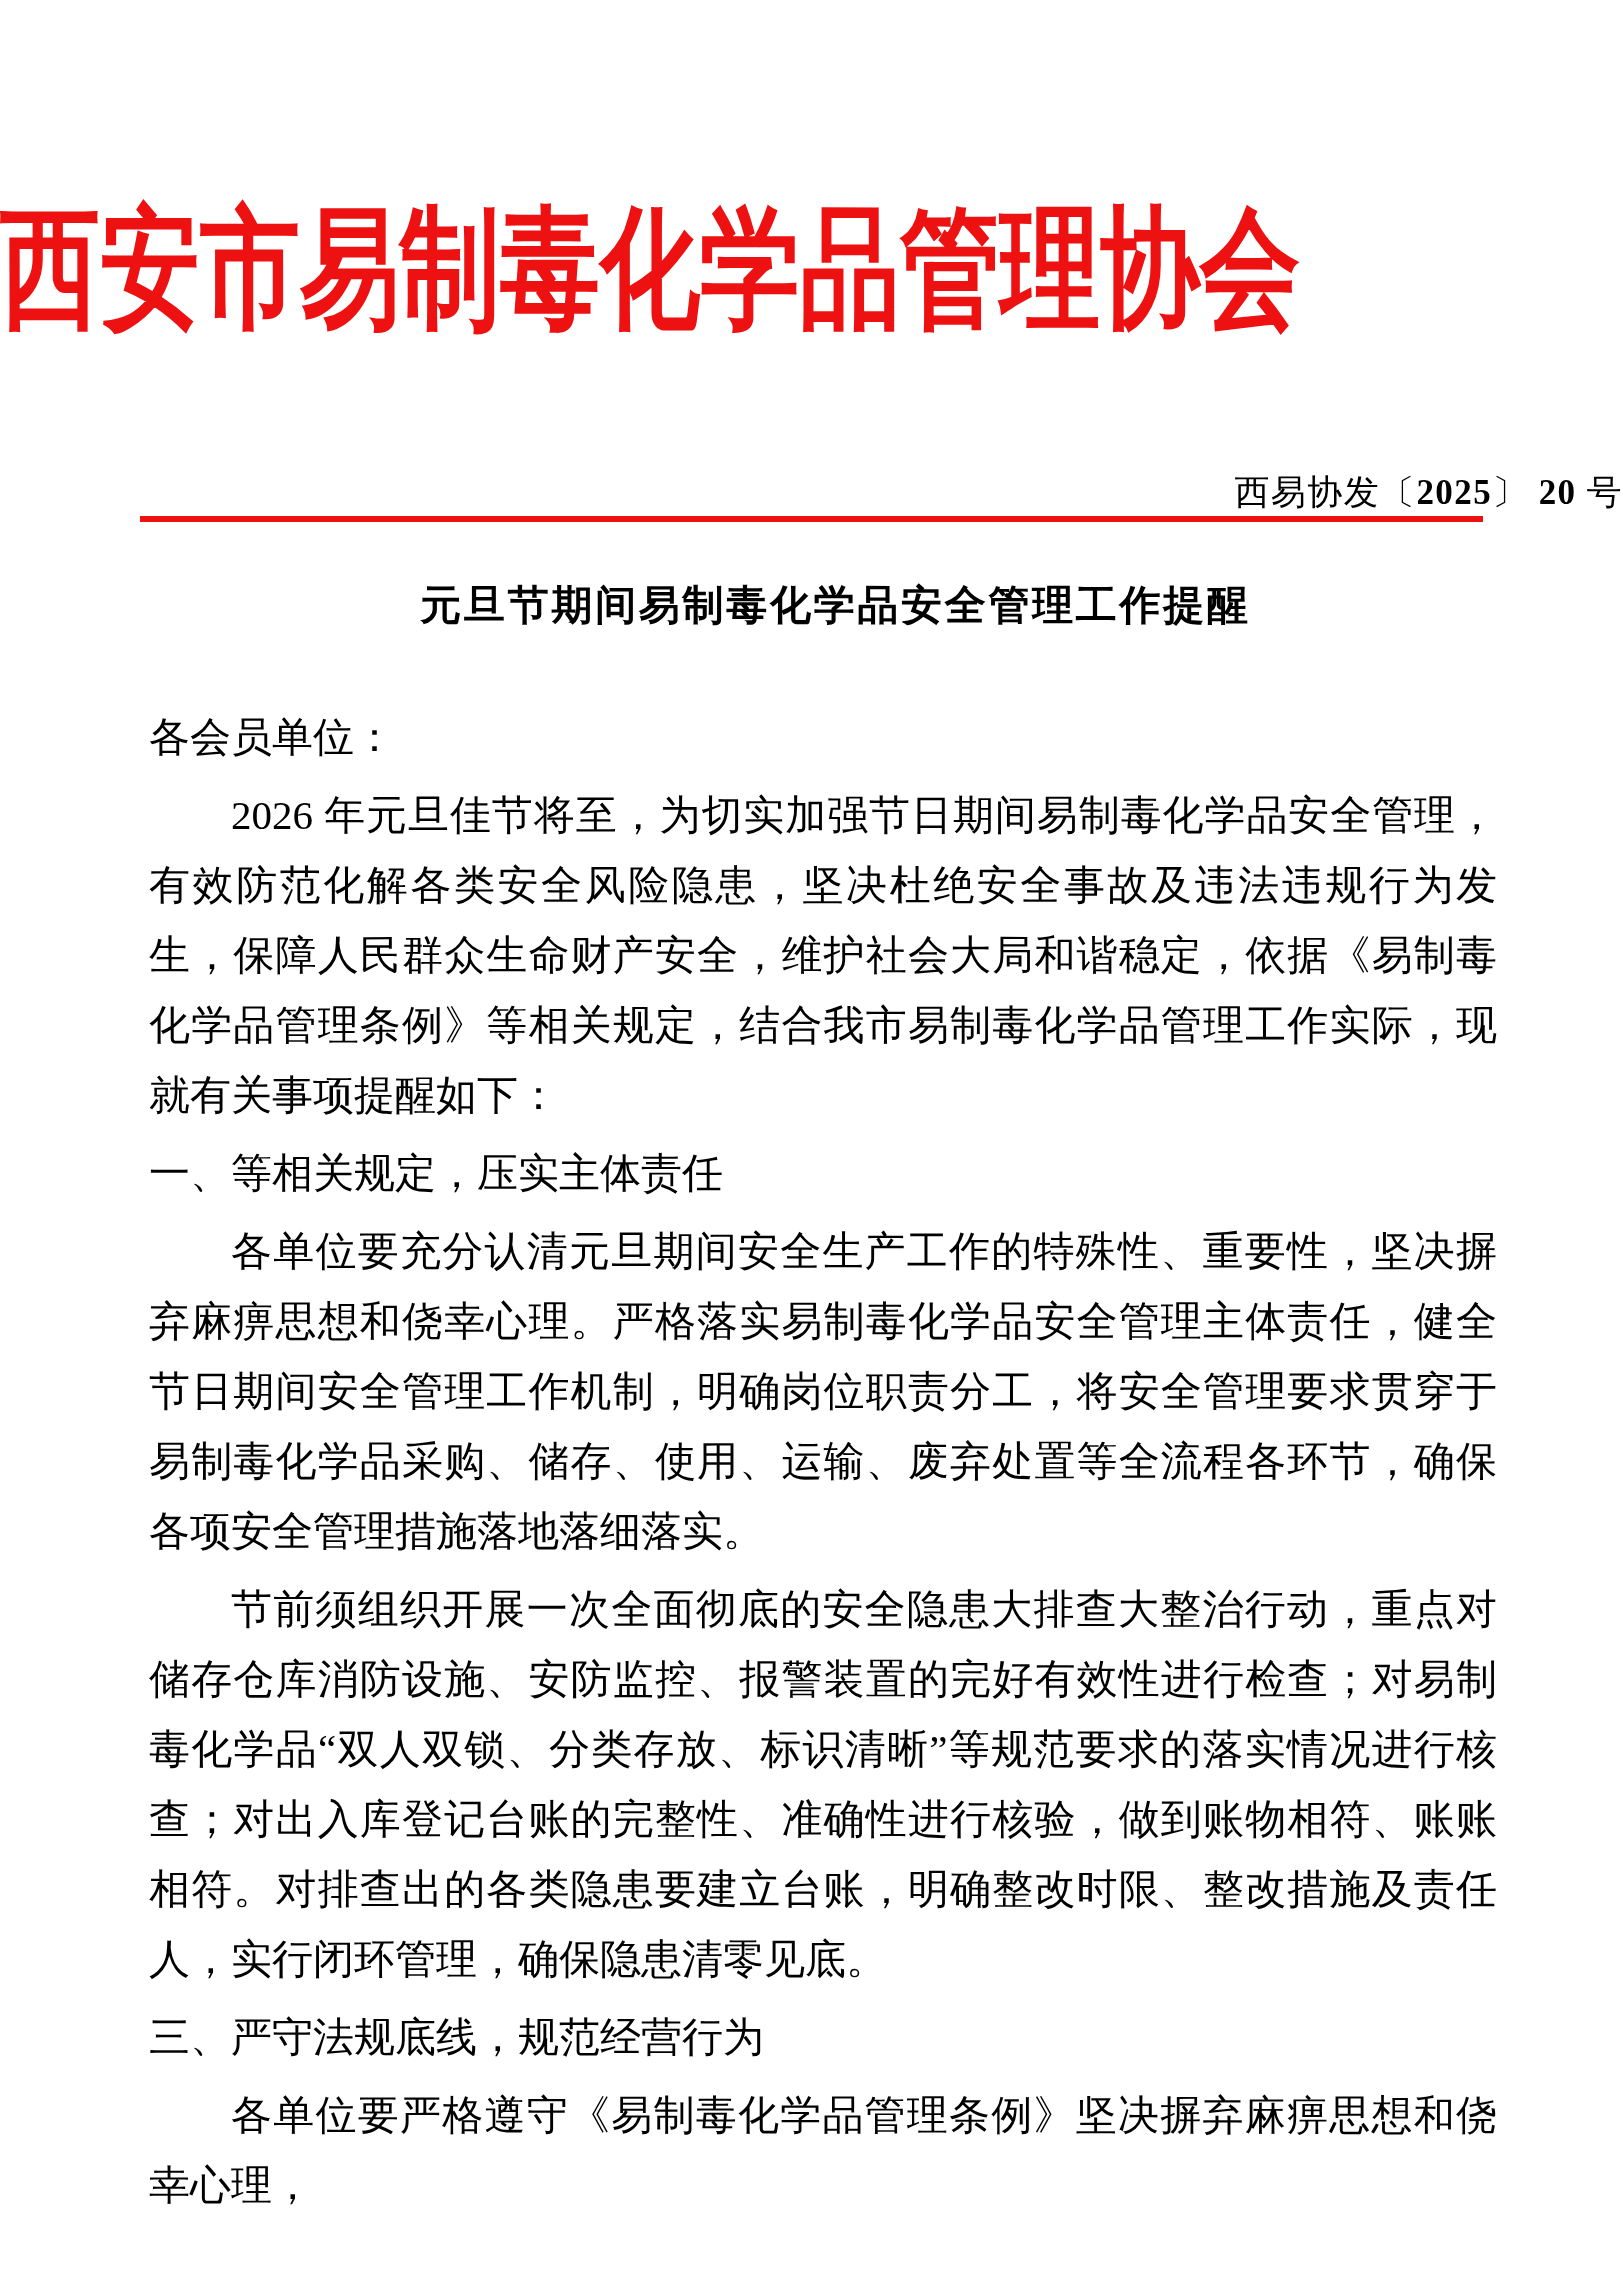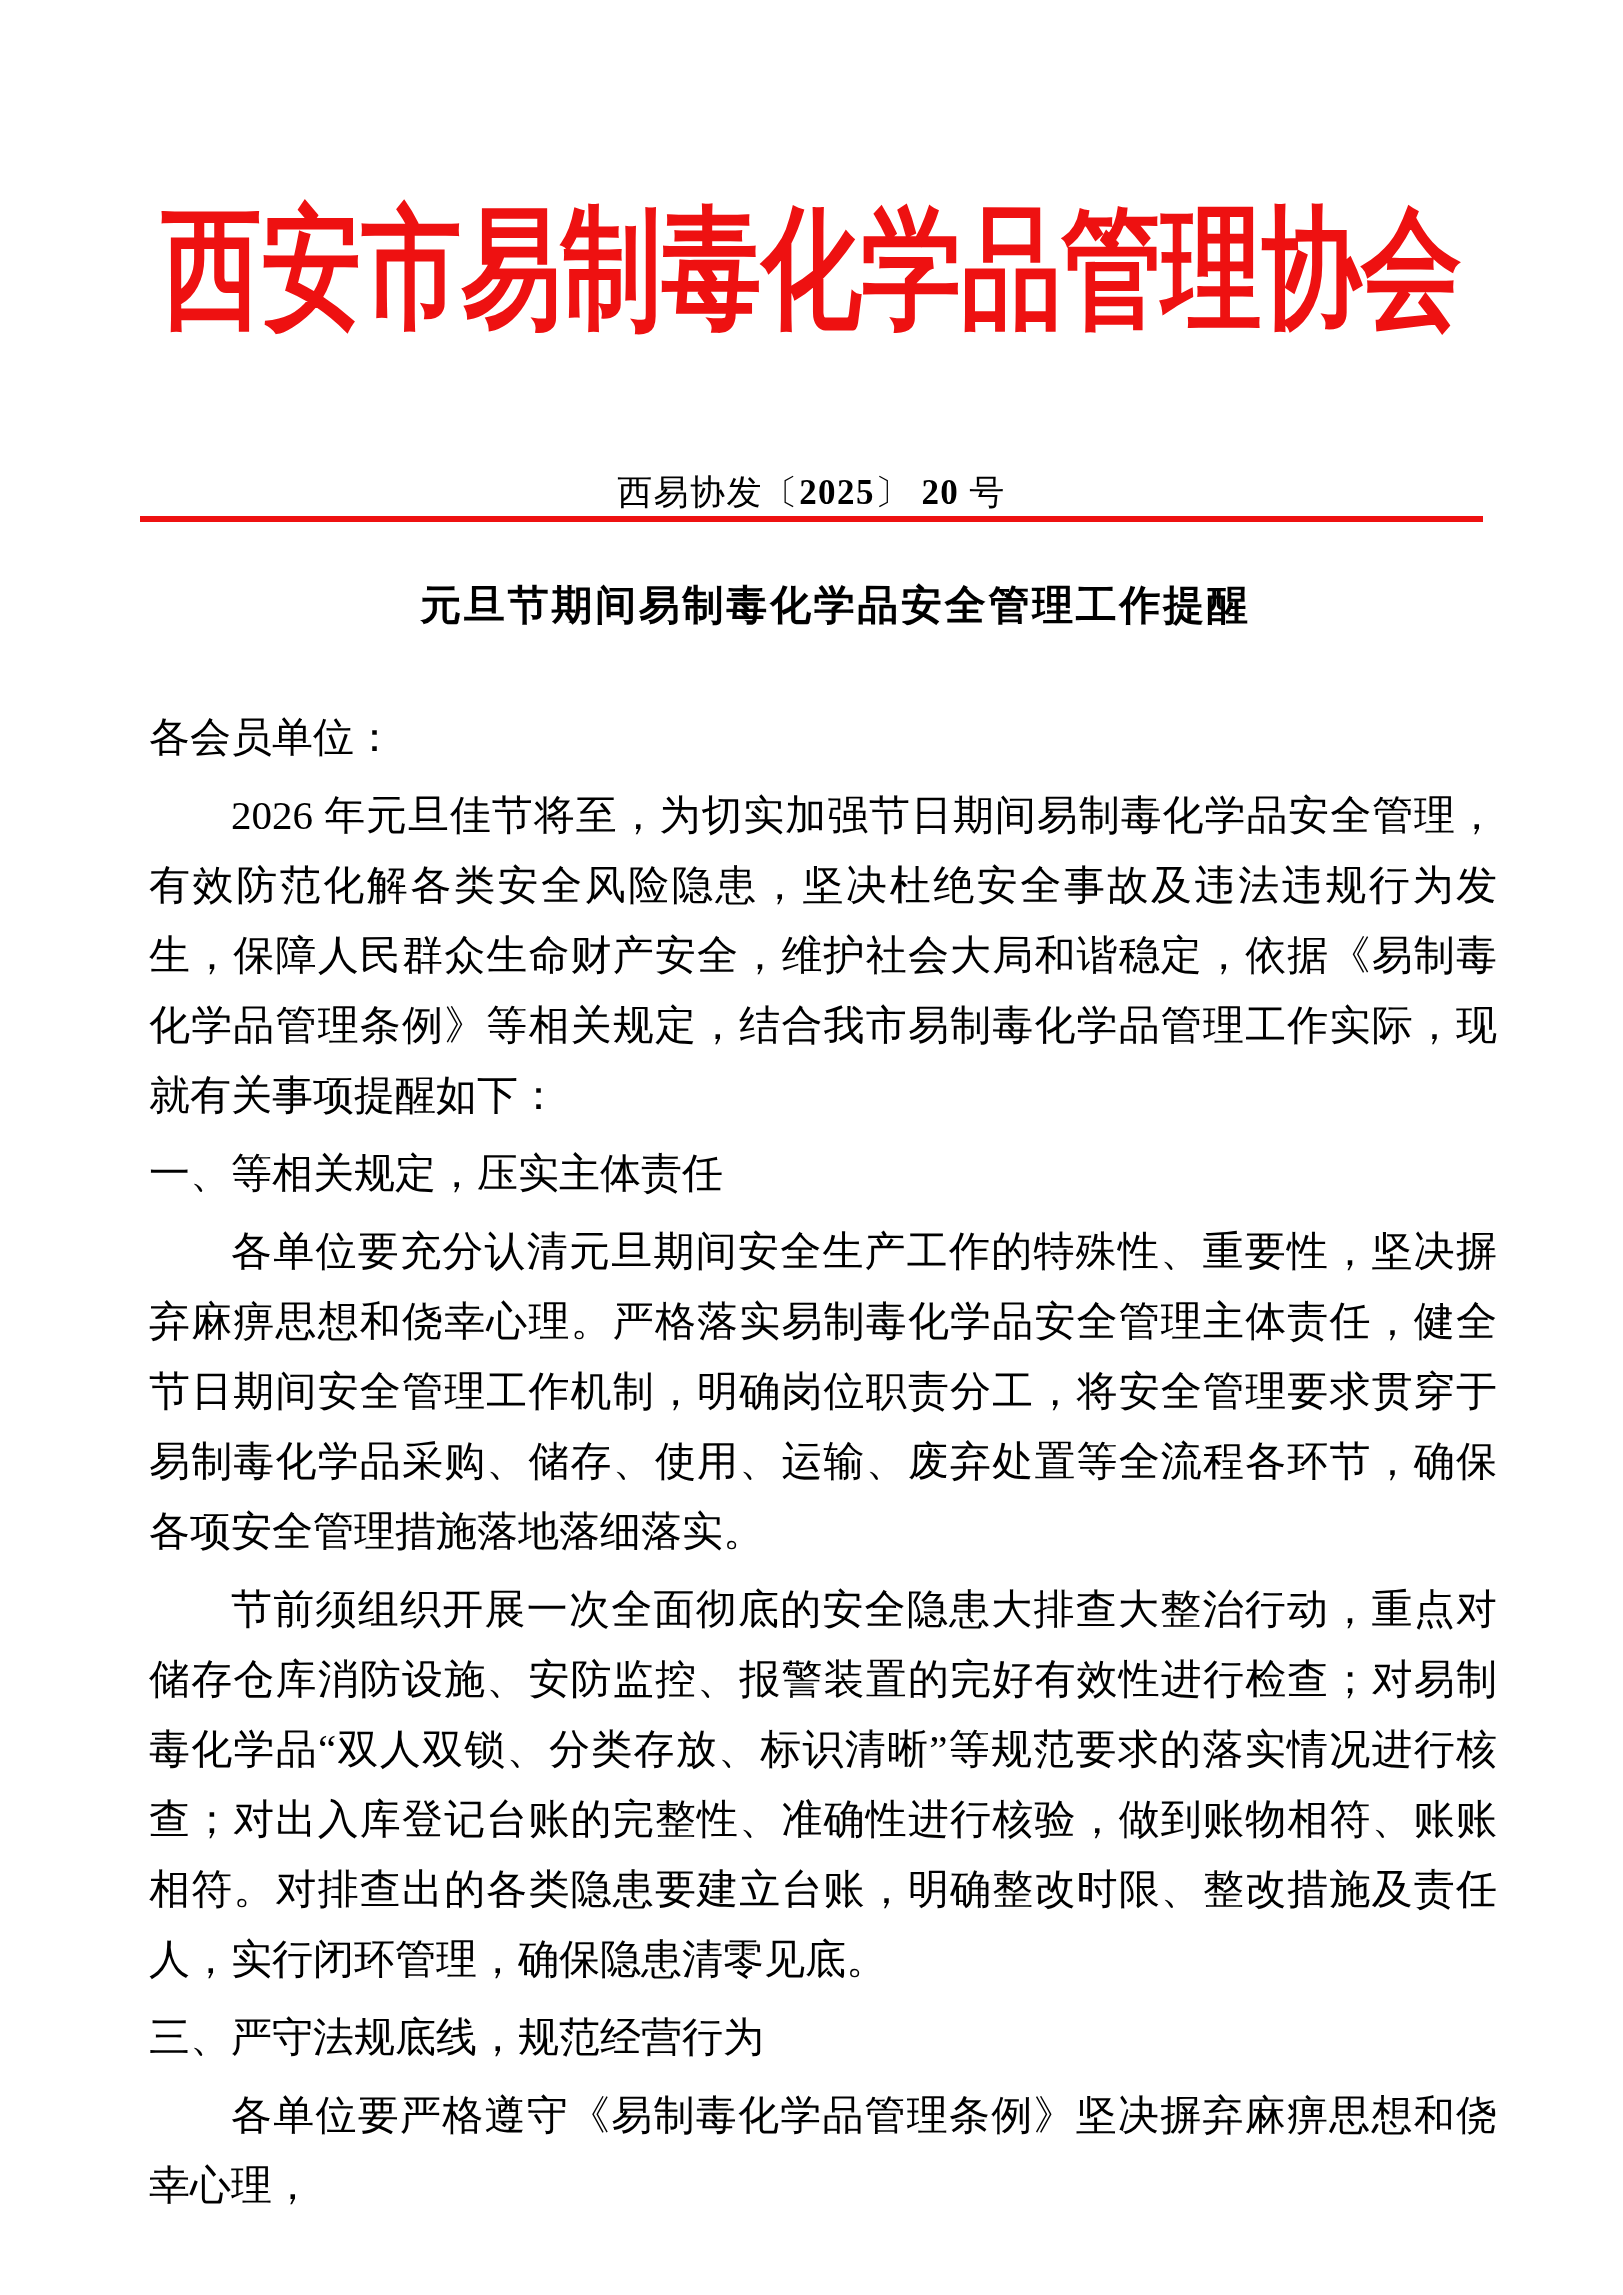--- a/index.html
+++ b/index.html
@@ -18,38 +18,38 @@
     height: 2295px;
     background: #ffffff;
     padding-top: 202px;
     box-sizing: border-box;
     overflow: hidden;
   }
   
   .org-title {
     height: 136px;
     line-height: 136px;
-    text-align: center;
+    text-align: left;
     white-space: nowrap;
   }
   .org-title-inner {
     display: inline-block;
     font-size: 100px;
     font-weight: bold;
     color: #ee1111;
     transform: scale(1.0, 1.32);
     transform-origin: 50% 50%;
     letter-spacing: 0px;
   }
   
   .doc-number {
     margin-top: 134px;
     font-size: 35px;
     line-height: 41px;
-    text-align: center;
+    text-align: right;
     letter-spacing: 1.4px;
   }
   .doc-number .num {
     font-weight: bold;
   }
   
   .red-rule {
     width: 1343px;
     height: 5.5px;
     background: #ee1111;

